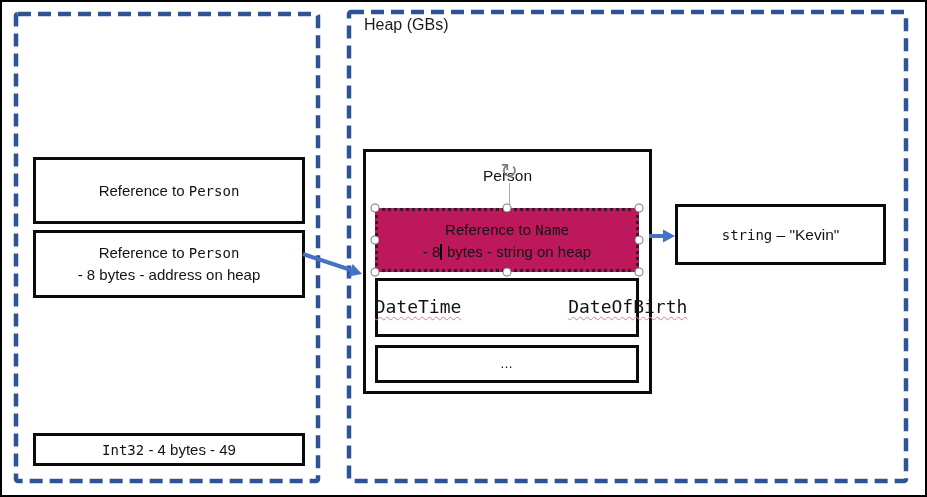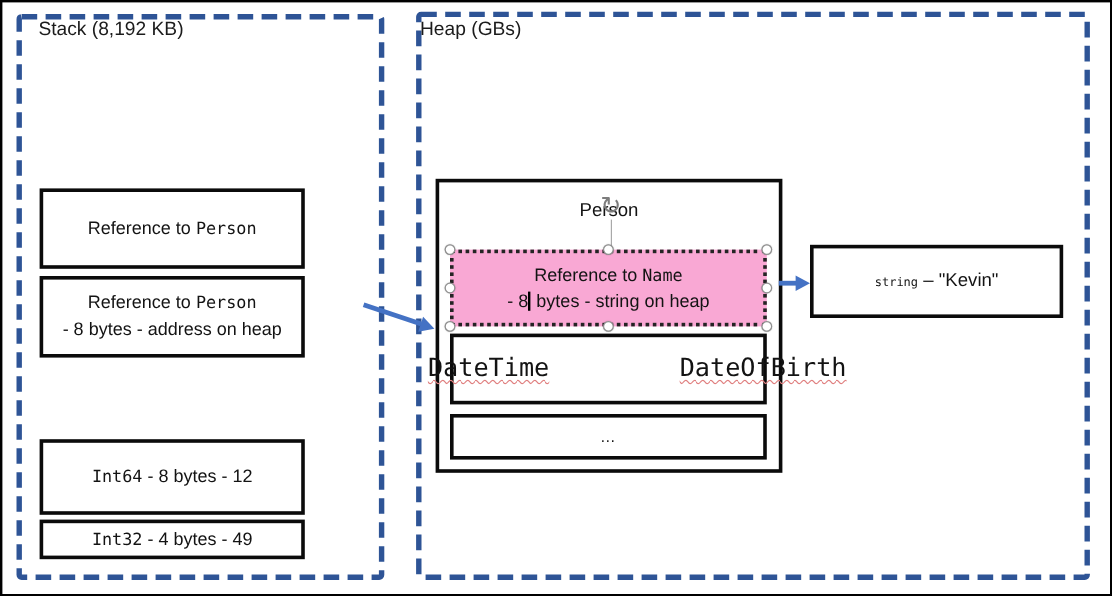--- a/index.html
+++ b/index.html
@@ -14,81 +14,77 @@
   .region-label{position:absolute;z-index:2;font-size:16px;color:#1b1b1b;white-space:pre;}
   .box{
     position:absolute;box-sizing:border-box;background:#fff;
     border:3px solid #0b0b0b;z-index:2;
     display:flex;flex-direction:column;justify-content:center;align-items:center;
     text-align:center;font-size:15px;line-height:22px;
   }
   .line{white-space:pre;}
   .code{font-family:"DejaVu Sans Mono","Liberation Mono",monospace;font-size:14px;}
   
-  .sb{left:31px;width:221px;}
+  .sb{left:31px;width:272px;}
   .sb1{top:155px;height:67px;}
   .sb2{top:228px;height:68px;}
   .sb3{top:298px;height:62px;}
   .sb4{top:364px;height:63px;}
   .sb5{top:431px;height:33px;}
   
   .person{left:361px;top:147px;width:289px;height:245px;justify-content:flex-start;}
   .person-title{position:absolute;top:13px;left:0;width:100%;text-align:center;font-size:15.5px;z-index:2;}
   .rotate-stem{position:absolute;left:143px;top:31px;width:1px;height:26px;background:#a9a9a9;z-index:3;}
   .rotate-handle{
     position:absolute;left:132px;top:8px;width:22px;height:22px;z-index:4;
     color:#7d7d7d;font-size:21px;line-height:22px;text-align:center;
     font-family:"DejaVu Sans",sans-serif;
   }
   .sel-wrap{position:absolute;left:9px;top:56px;width:264px;height:64px;z-index:6;}
   .selbox{
     position:absolute;left:0;top:0;width:100%;height:100%;box-sizing:border-box;
-    border:3px dotted #242424;background:#f9a8d4;
+    border:3px dotted #242424;background:#be185d;
     display:flex;flex-direction:column;justify-content:center;align-items:center;
     font-size:15px;line-height:21px;
   }
   .handle{
     position:absolute;width:9px;height:9px;border-radius:50%;
     background:#fff;border:1.4px solid #909090;box-sizing:border-box;
     transform:translate(-50%,-50%);z-index:7;box-shadow:0 0 1px rgba(0,0,0,.35);
   }
   .caret{display:inline-block;width:1.5px;height:16px;background:#000;vertical-align:-3px;margin:0 1px 0 0;}
   .dob{left:9px;top:126px;width:264px;height:59px;position:absolute;}
-  .dob .code{font-size:21px;margin-left:48px;}
+  .dob .code{font-size:18px;margin-left:48px;}
   .sq{text-decoration:underline;text-decoration-style:wavy;text-decoration-color:#e08080;text-decoration-thickness:1px;text-underline-offset:3px;}
   .more{left:9px;top:193px;width:264px;height:38px;position:absolute;font-size:13px;letter-spacing:1px;}
   .strbox{left:673px;top:202px;width:211px;height:61px;font-size:15.5px;}
-  .strbox .code{font-size:10px;}
+  .strbox .code{font-size:14px;}
 </style>
 </head>
 <body>
 
 <div class="frame">
 
   <svg id="dash-layer" class="layer" width="927" height="497" viewBox="0 0 927 497">
     <rect x="14" y="12" width="302" height="467" rx="2" fill="none" stroke="#2E5496" stroke-width="4.5" stroke-dasharray="13 7"></rect>
     <rect x="347" y="10" width="557" height="469" rx="2" fill="none" stroke="#2E5496" stroke-width="4.5" stroke-dasharray="13 7"></rect>
   </svg>
 
-  <div class="region-label" style="left:30px;top:14px">Stack (8,192 KB)</div>
-  <div class="region-label" style="left:348px;top:14px">Heap (GBs)</div>
+  <div class="region-label" style="left:362px;top:14px">Heap (GBs)</div>
 
   <div class="box sb sb1">
     <div class="line"><span>Reference to </span><span class="code">Person</span></div>
   </div>
 
   <div class="box sb sb2">
     <div class="line"><span>Reference to </span><span class="code">Person</span></div>
     <div class="line"><span>- 8 bytes - address on heap</span></div>
   </div>
 
 
-  <div class="box sb sb4">
-    <div class="line"><span class="code">Int64</span><span> - 8 bytes - 12</span></div>
-  </div>
 
   <div class="box sb sb5">
     <div class="line"><span class="code">Int32</span><span> - 4 bytes - 49</span></div>
   </div>
 
   <div class="box person">
     <div class="person-title">Person</div>
     <div class="rotate-stem"></div>
     <div class="rotate-handle">↻</div>
 

